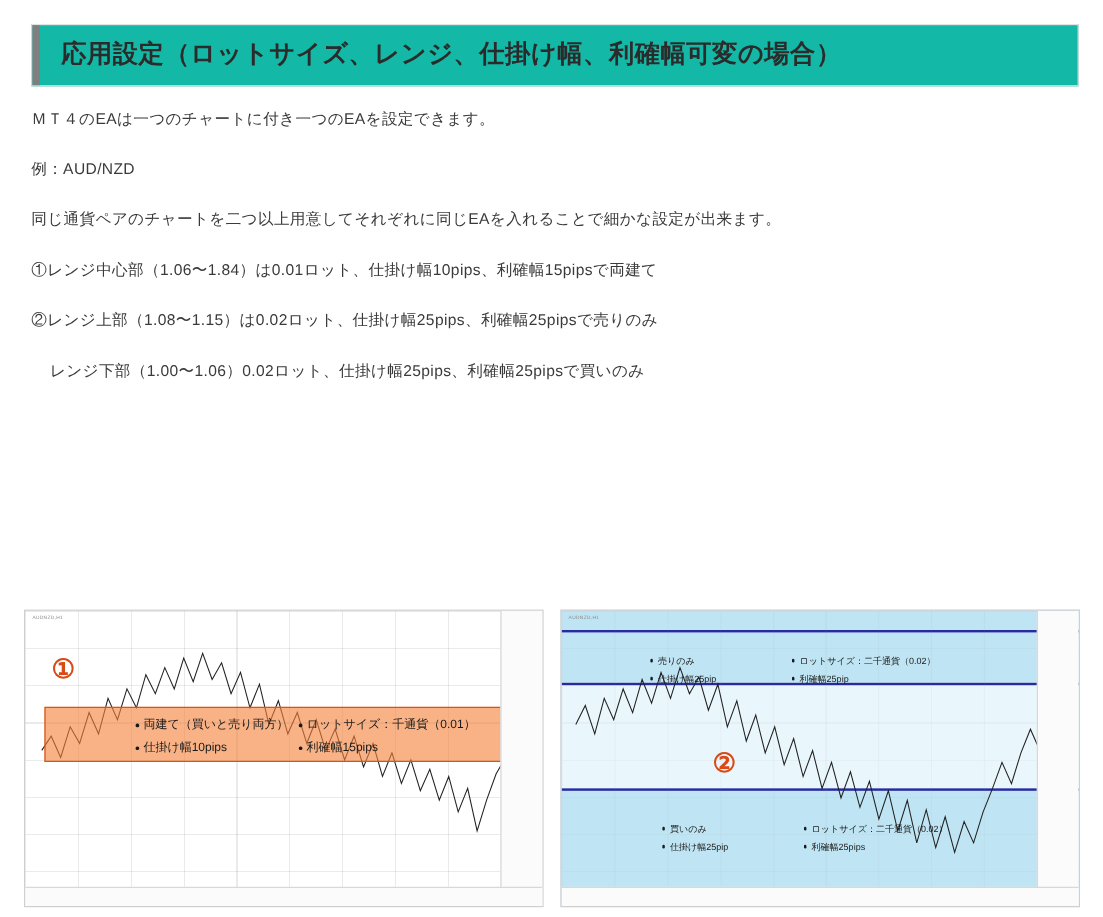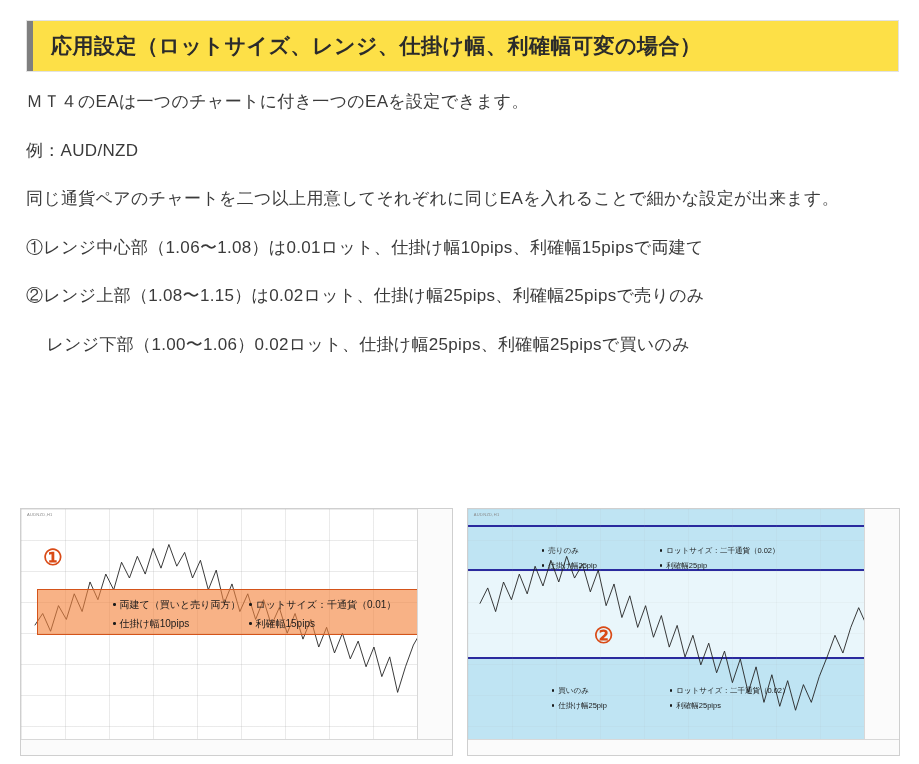--- a/index.html
+++ b/index.html
@@ -19,21 +19,21 @@
     width: 919px;
     height: 764px;
     box-sizing: border-box;
     padding: 16px 20px 0 20px;
   }
   
   .heading {
     display: flex;
     align-items: stretch;
     border: 1px solid #e2e2e2;
-    background: #fde047;
+    background: #14b8a6;
     height: 52px;
     box-sizing: border-box;
     margin: 4px 0 0 6px;
     width: 873px;
   }
   .heading-bar {
     width: 6px;
     background: #7f7f7f;
     flex: 0 0 6px;
     margin: 0;
@@ -47,21 +47,21 @@
     letter-spacing: 0.5px;
     white-space: nowrap;
   }
   
   .body-text {
     margin-top: 16px;
     padding-left: 6px;
     width: 880px;
   }
   .para {
-    font-size: 17px;
+    font-size: 13px;
     line-height: 1.62;
     color: #3a3a3a;
     margin: 0 0 21px 0;
     letter-spacing: 0.3px;
   }
   .para.indented {
     text-indent: 1.2em;
   }
   
   .figures {
@@ -211,21 +211,21 @@
 
   <div class="heading">
     <div class="heading-bar"></div>
     <div class="heading-text">応用設定（ロットサイズ、レンジ、仕掛け幅、利確幅可変の場合）</div>
   </div>
 
   <div class="body-text">
     <p class="para">ＭＴ４のEAは一つのチャートに付き一つのEAを設定できます。</p>
     <p class="para">例：AUD/NZD</p>
     <p class="para">同じ通貨ペアのチャートを二つ以上用意してそれぞれに同じEAを入れることで細かな設定が出来ます。</p>
-    <p class="para">①レンジ中心部（1.06〜1.08）は0.01ロット、仕掛け幅10pips、利確幅15pipsで両建て</p>
+    <p class="para">①レンジ中心部（1.06〜1.84）は0.01ロット、仕掛け幅10pips、利確幅15pipsで両建て</p>
     <p class="para">②レンジ上部（1.08〜1.15）は0.02ロット、仕掛け幅25pips、利確幅25pipsで売りのみ</p>
     <p class="para indented">レンジ下部（1.00〜1.06）0.02ロット、仕掛け幅25pips、利確幅25pipsで買いのみ</p>
   </div>
 
   <div class="figures">
 
     <div class="fig fig-left">
       <div class="grid"></div>
       <div class="top-label">AUDNZD,H1</div>
 

